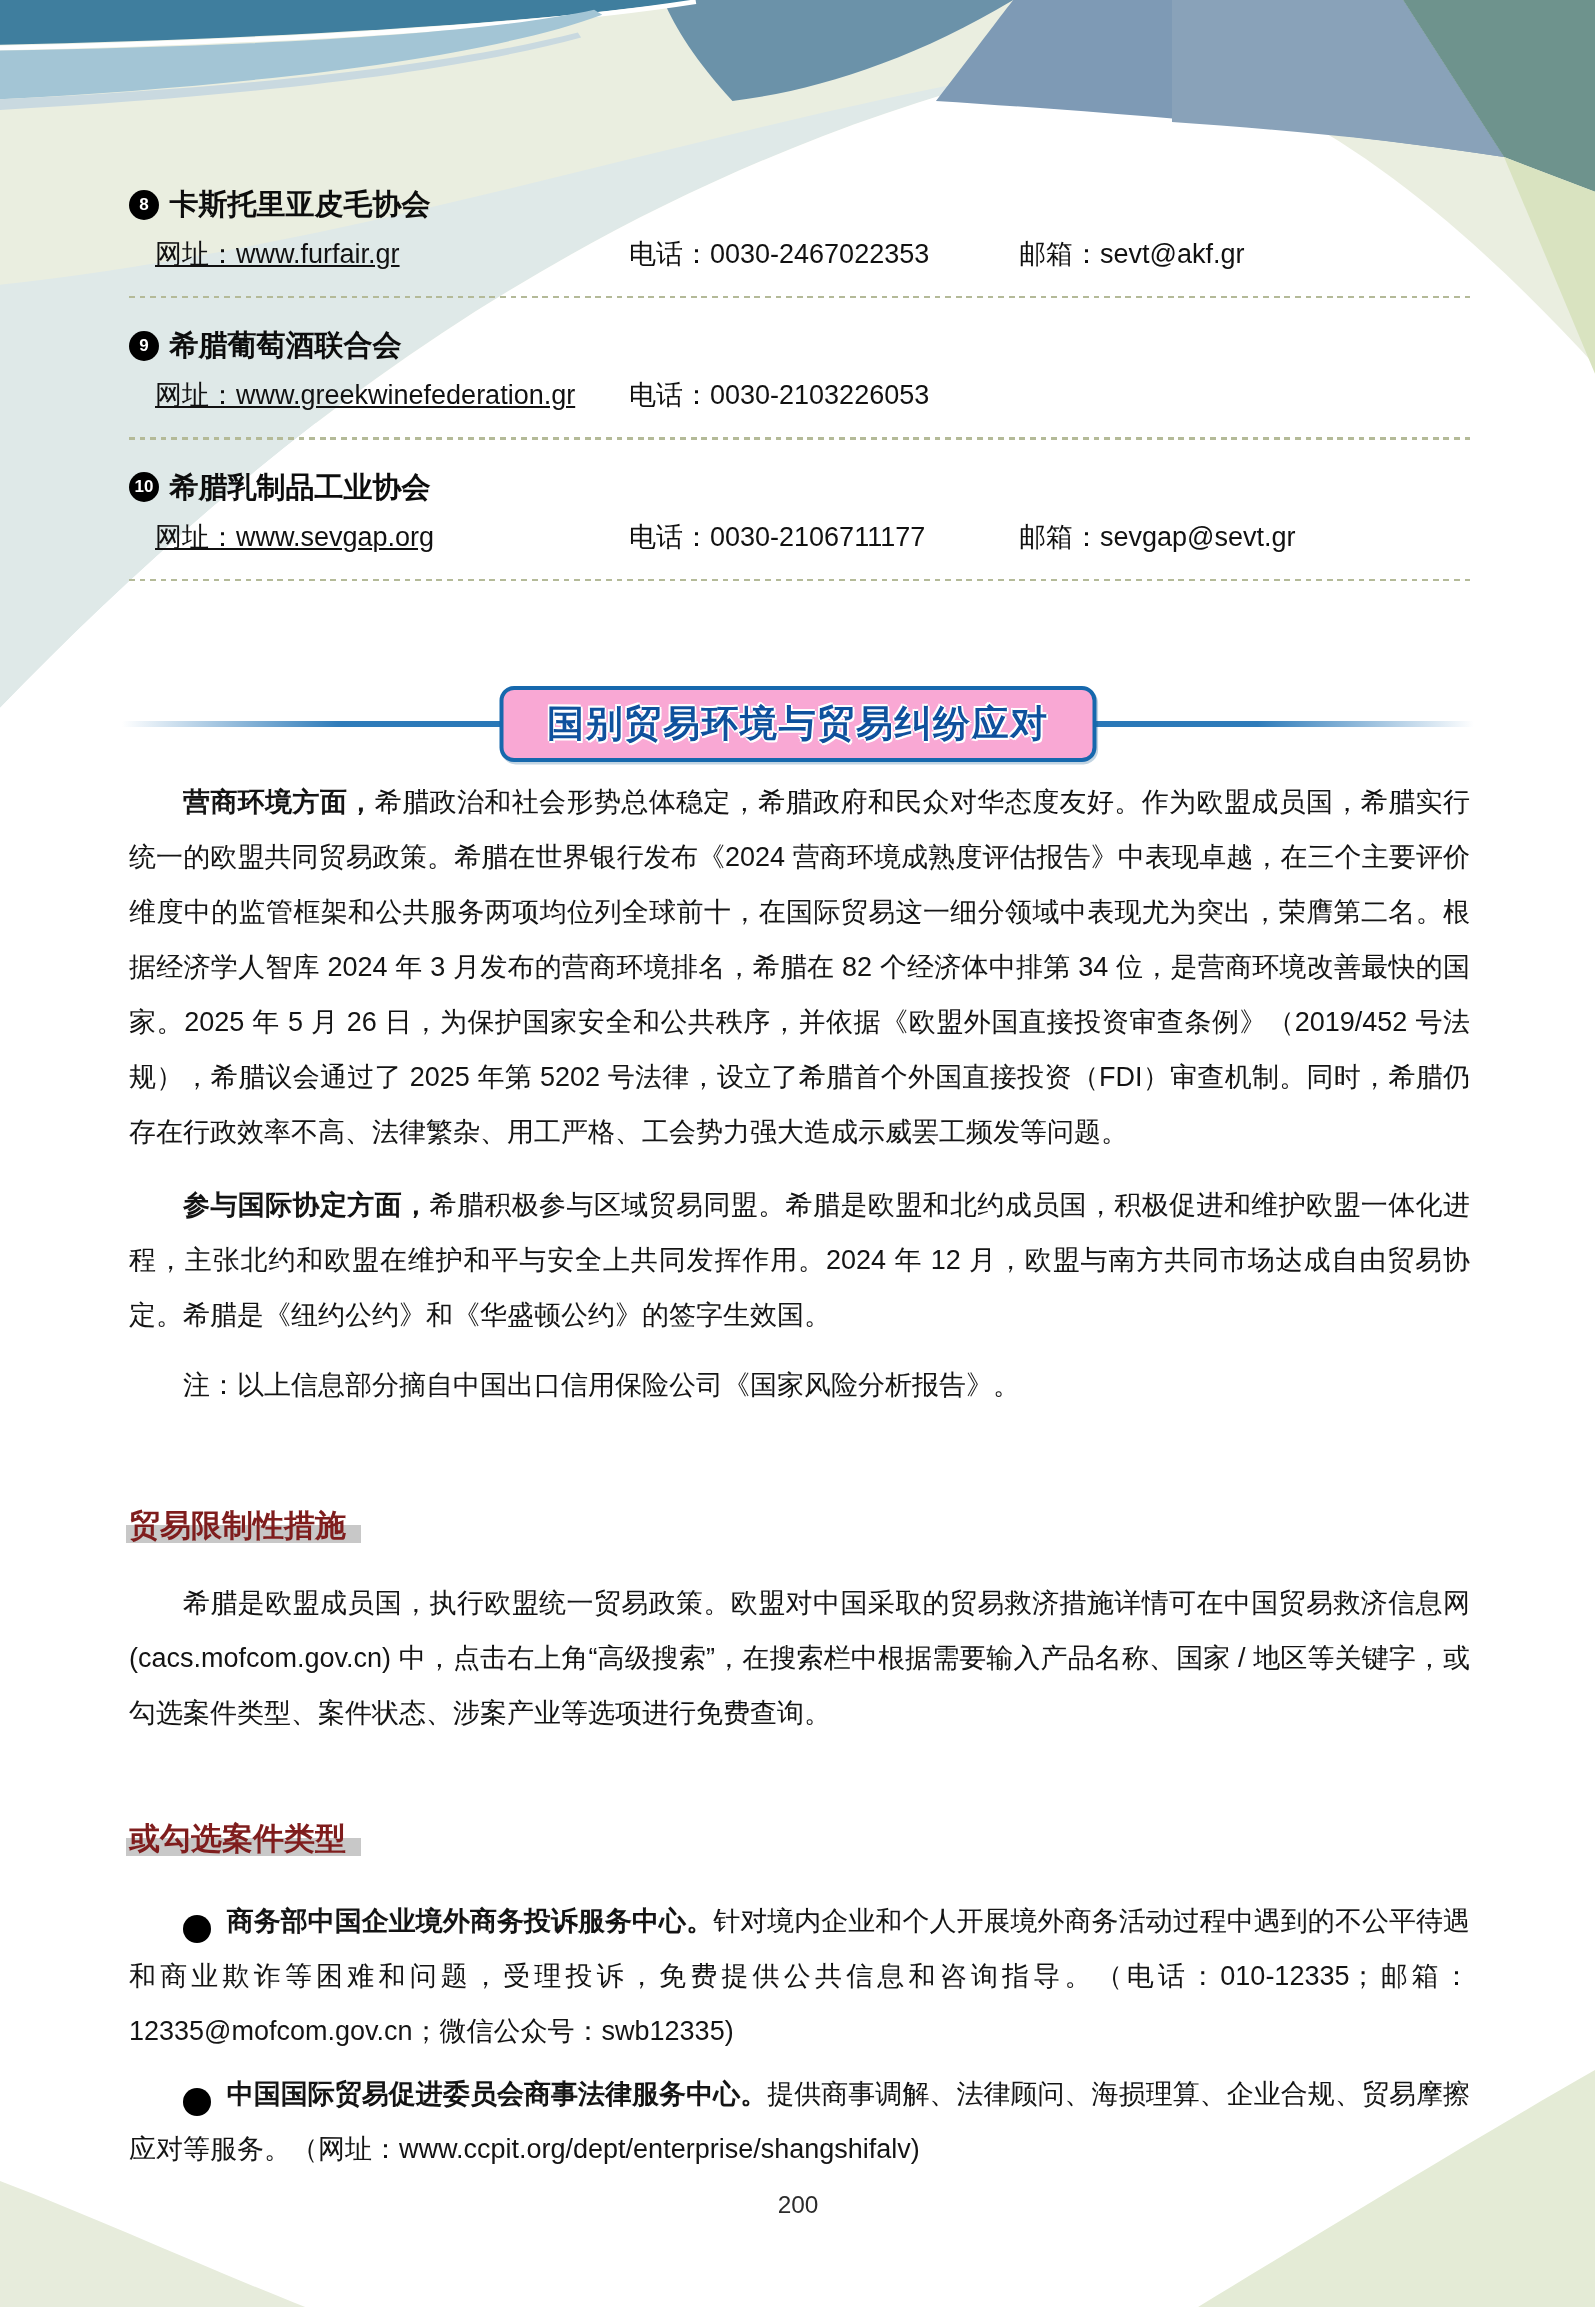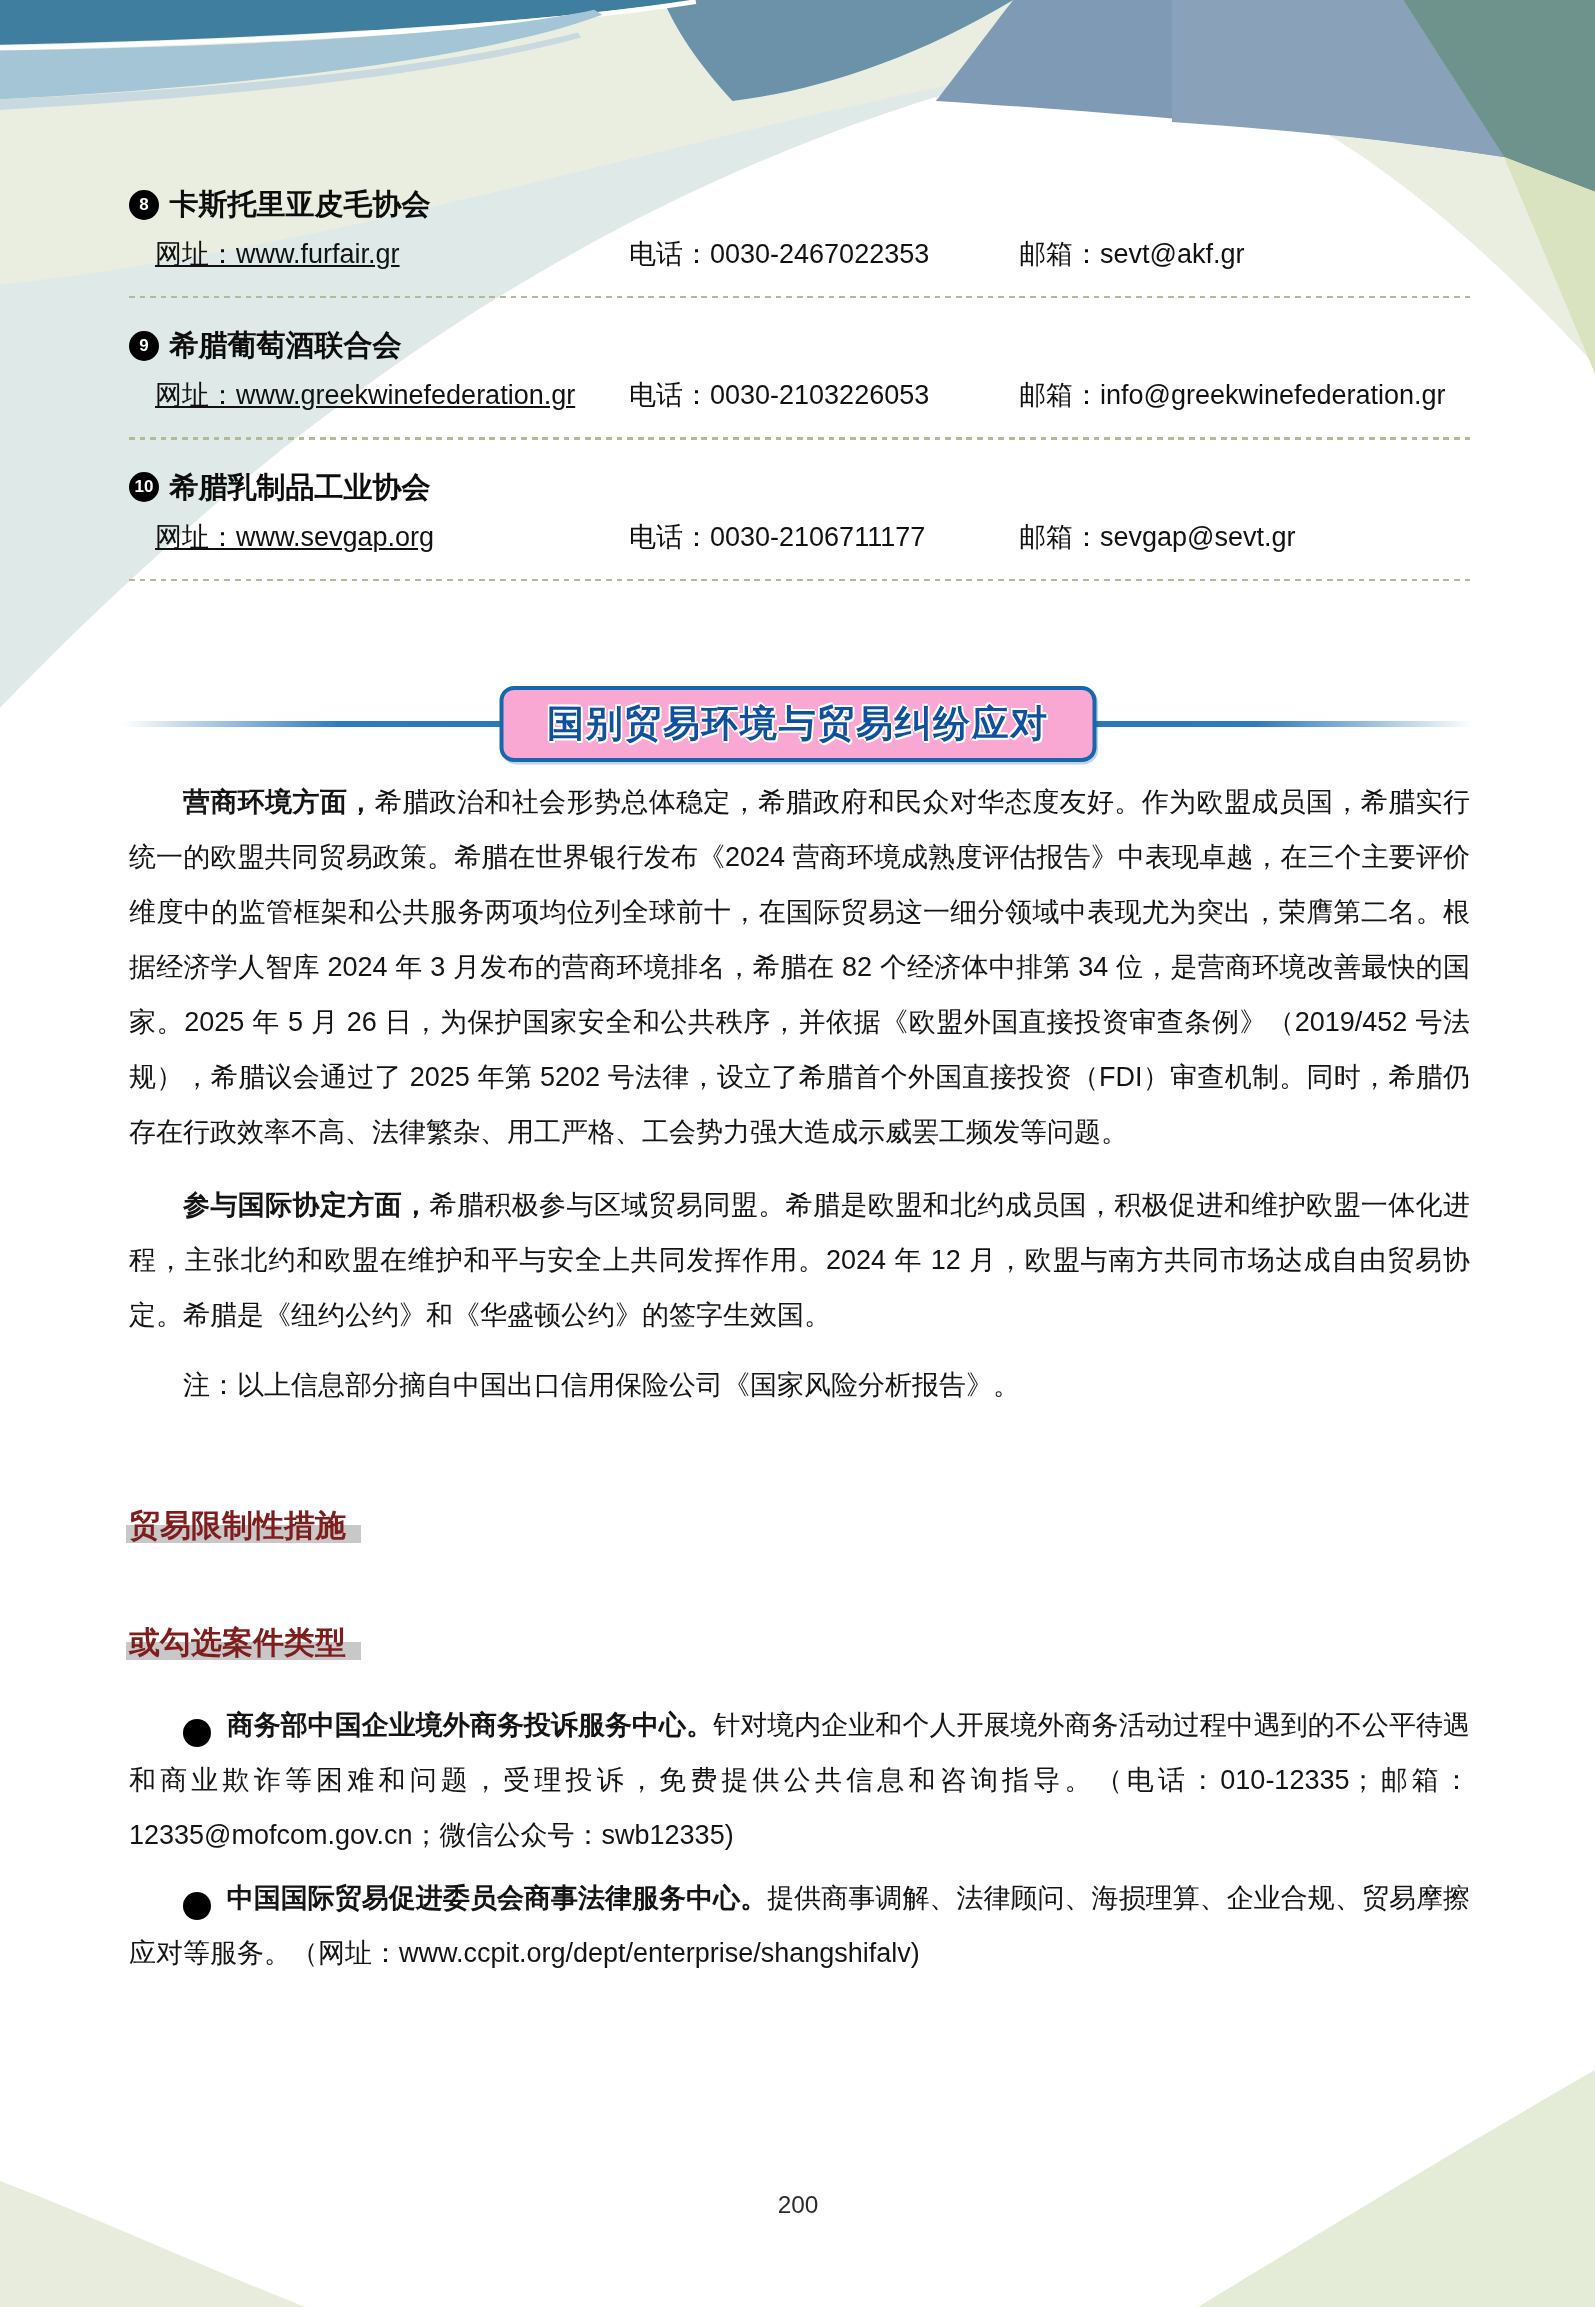--- a/index.html
+++ b/index.html
@@ -118,21 +118,20 @@
     </div>
 
     <div class="entry">
       <div class="entry-title">
         <span class="num-badge">9</span>
         <span>希腊葡萄酒联合会</span>
       </div>
       <div class="entry-row">
         <span class="fld web"><span>网址：</span><span>www.greekwinefederation.gr</span></span>
         <span class="fld phone"><span>电话：</span><span>0030-2103226053</span></span>
-        <span class="fld mail"><span>邮箱：</span><span>info@greekwinefederation.gr</span></span>
       </div>
       <div class="dashed-sep"></div>
     </div>
 
     <div class="entry">
       <div class="entry-title">
         <span class="num-badge">10</span>
         <span>希腊乳制品工业协会</span>
       </div>
       <div class="entry-row">
@@ -160,20 +159,21 @@
 
     <p class="para note"><span>注：以上信息部分摘自中国出口信用保险公司《国家风险分析报告》。</span></p>
 
     <div>
       <div class="sec-heading">
         <span class="bar"></span>
         <span>贸易限制性措施</span>
       </div>
     </div>
 
+    <p class="para p3"><span>希腊是欧盟成员国，执行欧盟统一贸易政策。欧盟对中国采取的贸易救济措施详情可在中国贸易救济信息网 (cacs.mofcom.gov.cn) 中，点击右上角“高级搜索”，在搜索栏中根据需要输入产品名称、国家 / 地区等关键字，或勾选案件类型、案件状态、涉案产业等选项进行免费查询。</span></p>
 
     <div>
       <div class="sec-heading h2">
         <span class="bar"></span>
         <span>或勾选案件类型</span>
       </div>
     </div>
 
     <p class="para item"><span class="num-badge small">1</span> <b>商务部中国企业境外商务投诉服务中心。</b><span>针对境内企业和个人开展境外商务活动过程中遇到的不公平待遇和商业欺诈等困难和问题，受理投诉，免费提供公共信息和咨询指导。（电话：010-12335；邮箱：12335@mofcom.gov.cn；微信公众号：swb12335)</span></p>
 

